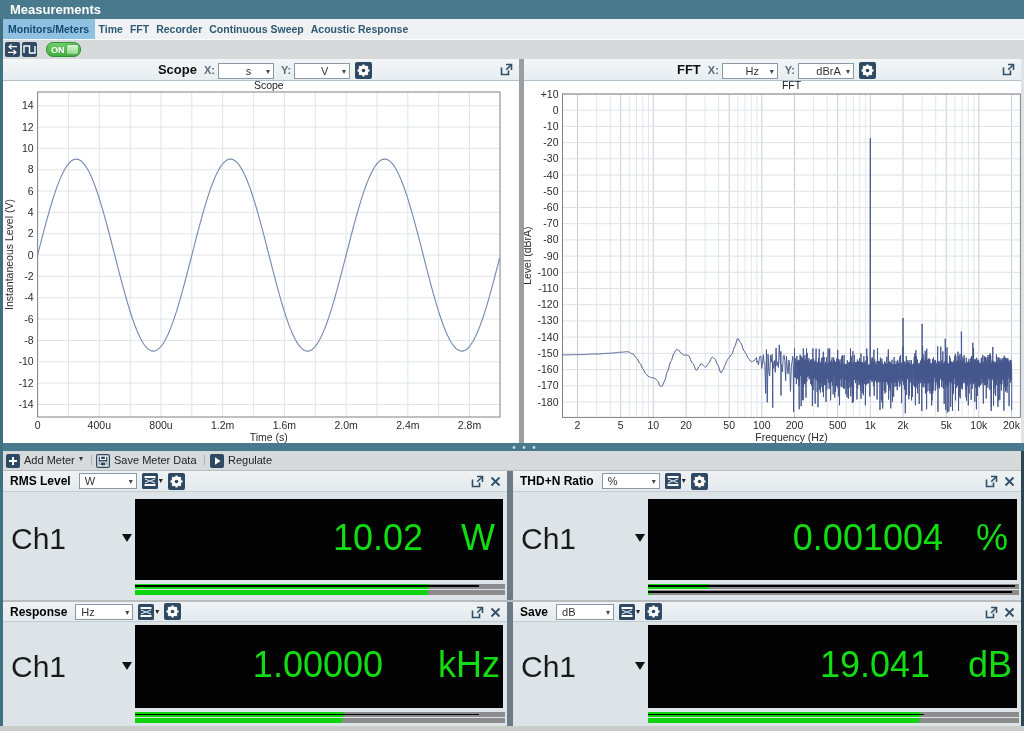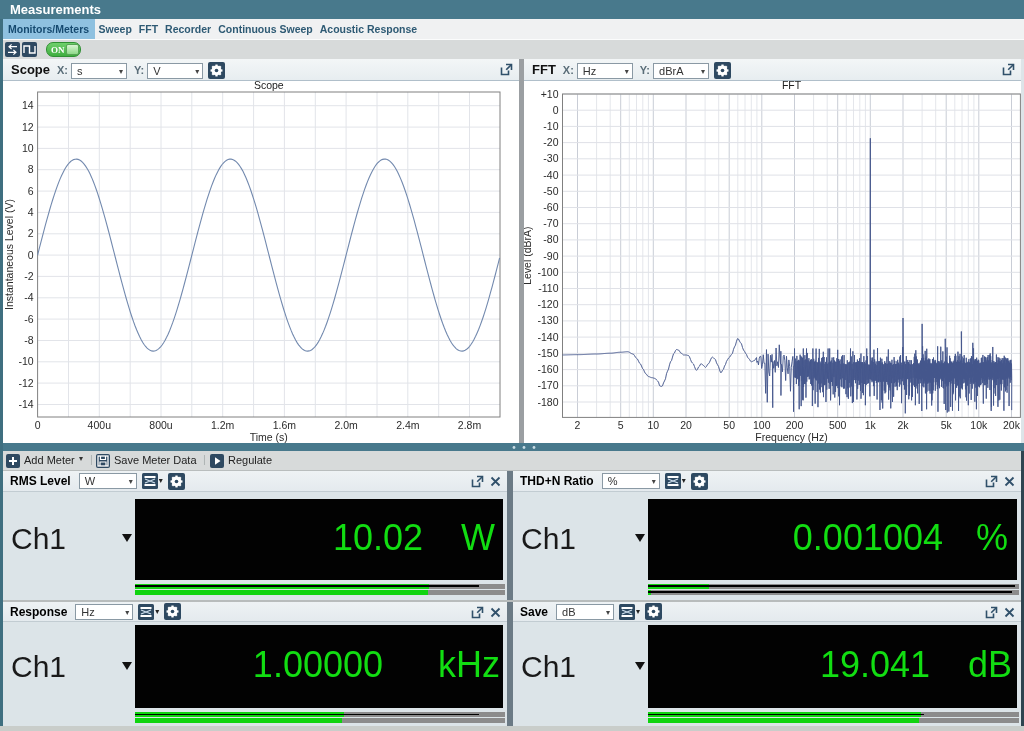--- a/index.html
+++ b/index.html
@@ -4,21 +4,21 @@
 html,body { width:1024px; height:731px; overflow:hidden; font-family:"Liberation Sans", sans-serif; }
 #win { position:relative; width:1024px; height:731px; background:#dde4e8; }
 .abs { position:absolute; }
 #titlebar { left:0; top:0; width:1024px; height:19px; background:#48798c; color:#fff; font-size:13px; font-weight:bold; line-height:19px; padding-left:10px; }
 #tabs { left:0; top:19px; width:1024px; height:20px; background:#f0f1f2; font-size:10.5px; font-weight:bold; line-height:20px; padding-left:2px; }
 #tabs span { display:inline-block; padding:0 3.5px; color:#2e5a74; height:20px; }
 #tabs .selt { background:#8fc1e0; color:#164a70; }
 #toolbar { left:0; top:39px; width:1024px; height:20px; background:#d7dada; border-top:1px solid #fbfcfc; }
 .navybtn { position:absolute; width:15px; height:15px; background:#2e4961; border-radius:2px; top:2px; }
 #chartbg { left:3px; top:59px; width:1018px; height:384px; background:#fff; }
-.phead { position:absolute; height:22px; background:linear-gradient(#f3f6f7,#e7edf0); border-bottom:1px solid #b0bfca; font-size:13px; line-height:21px; }
+.phead { position:absolute; height:22px; background:linear-gradient(#f3f6f7,#e7edf0); border-bottom:1px solid #b0bfca; font-size:13px; line-height:21px;text-align:center; }
 .phead b { color:#111; margin-left:8px; }
 .xy { color:#5a6d78; font-size:11px; font-weight:bold; margin-left:7px; }
 .sel { display:inline-block; position:relative; background:#fff; border:1px solid #8a99a4; height:16px; font-size:11px; color:#333; line-height:14px; padding-left:5px; vertical-align:middle; margin-left:3px; }
 .selarr { position:absolute; right:3px; top:1px; font-size:8px; color:#444; }
 .gearbtn { display:inline-flex; width:17px; height:17px; background:#2e4961; border-radius:2px; align-items:center; justify-content:center; vertical-align:middle; margin-left:5px; }
 .hright { position:absolute; right:6px; top:4px; display:flex; align-items:center; }
 #vdiv { left:519px; top:59px; width:5px; height:384px; background:#9b9fa2; }
 #splitter { left:0; top:443px; width:1024px; height:8px; background:#48798c; }
 #splitter .dots { position:absolute; left:512px; top:3px; width:24px; height:3px; }
 #mtoolbar { left:0; top:451px; width:1024px; height:20px; background:#d7dada; border-bottom:1px solid #b9bdbd; font-size:11px; color:#222; }
@@ -37,30 +37,30 @@
 #hdiv { left:3px; top:600px; width:1018px; height:2px; background:#b8bcbc; }
 #mvdiv1 { left:507px; top:471px; width:6px; height:129px; background:#6b7a85; }
 #mvdiv2 { left:507px; top:602px; width:6px; height:124px; background:#6b7a85; }
 #bstrip { left:0; top:726px; width:1024px; height:5px; background:#c9cdca; }
 #ledge { left:0; top:19px; width:3px; height:707px; background:#3f6f80; }
 #redge { left:1021px; top:451px; width:3px; height:275px; background:#2e4450; }
 text { font-family:"Liberation Sans", sans-serif; }
 </style></head><body>
 <div id="win">
 <div id="titlebar" class="abs">Measurements</div>
-    <div id="tabs" class="abs"><span class="selt" style="padding:0 6px">Monitors/Meters</span><span>Sweep</span><span>FFT</span><span>Recorder</span><span>Continuous Sweep</span><span>Acoustic Response</span></div>
+    <div id="tabs" class="abs"><span class="selt" style="padding:0 6px">Monitors/Meters</span><span>Time</span><span>FFT</span><span>Recorder</span><span>Continuous Sweep</span><span>Acoustic Response</span></div>
     <div id="toolbar" class="abs">
       <span class="navybtn" style="left:5px"><svg width="15" height="15" viewBox="0 0 15 15" xmlns="http://www.w3.org/2000/svg">
           <path d="M12 4.7 H4.6 M6.6 2.4 L4 4.7 L6.6 7" fill="none" stroke="#fff" stroke-width="1.2"></path>
           <path d="M3 10.3 H10.4 M8.4 8 L11 10.3 L8.4 12.6" fill="none" stroke="#fff" stroke-width="1.2"></path>
         </svg></span>
       <span class="navybtn" style="left:22px"><svg width="15" height="15" viewBox="0 0 15 15" xmlns="http://www.w3.org/2000/svg">
           <path d="M2 11 V4 H7.5 V11 H13 V4" fill="none" stroke="#fff" stroke-width="1.4"></path>
         </svg></span>
-      <span class="abs" style="left:46px;top:2px;width:35px;height:15px;background:linear-gradient(#6fd06c,#3fae3f);border:1px solid #2f8f33;border-radius:7px;font-family:Liberation Serif, serif;">
+      <span class="abs" style="left:46px;top:2px;width:35px;height:15px;background:linear-gradient(#6fd06c,#3fae3f);border:1px solid #2f8f33;border-radius:7px;">
         <span style="position:absolute;left:4px;top:1px;color:#fff;font-size:9px;font-weight:bold;line-height:13px">ON</span>
         <span style="position:absolute;right:1px;top:1px;width:13px;height:11px;background:linear-gradient(#d8f5d2,#8fd98a);border:1px solid #57a556;border-radius:2px"></span>
       </span>
     </div>
     <div id="chartbg" class="abs"></div>
     <div class="phead" style="left:3px;top:59px;width:516px"><b>Scope</b><span class="xy">X:</span><span class="sel" style="width:56px">s<span class="selarr">▾</span></span><span class="xy">Y:</span><span class="sel" style="width:56px">V<span class="selarr">▾</span></span><span class="gearbtn">
         <svg width="13" height="13" viewBox="0 0 13 13" xmlns="http://www.w3.org/2000/svg">
           <rect x="5.39" y="0.52" width="2.21" height="4.03" fill="#fff" transform="rotate(0 6.5 6.5)"></rect>
           <rect x="5.39" y="0.52" width="2.21" height="4.03" fill="#fff" transform="rotate(45 6.5 6.5)"></rect>
           <rect x="5.39" y="0.52" width="2.21" height="4.03" fill="#fff" transform="rotate(90 6.5 6.5)"></rect>

